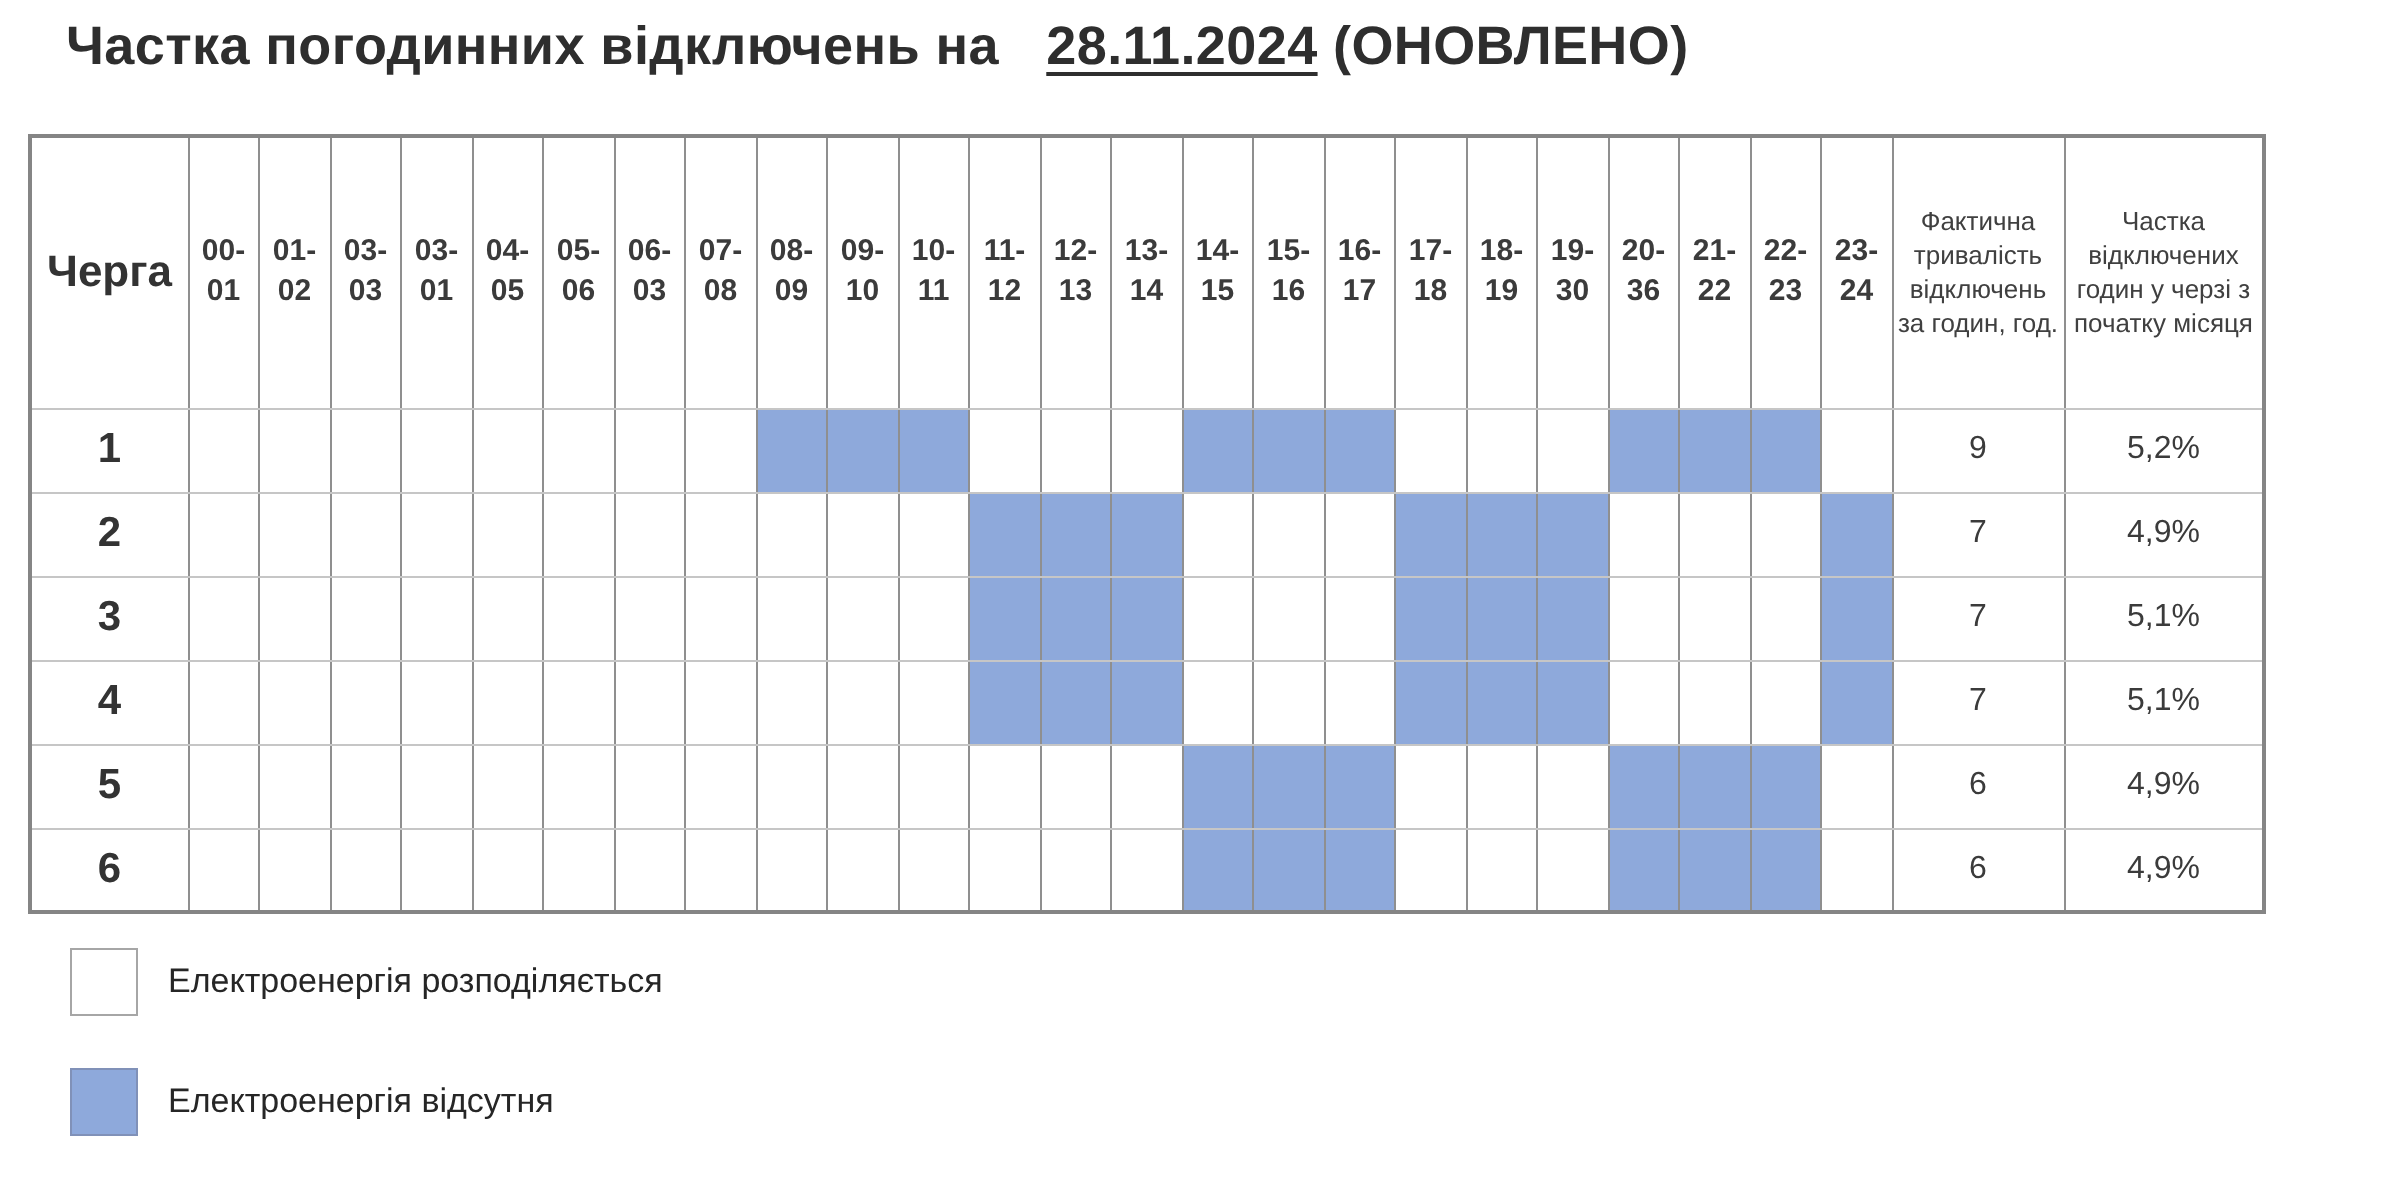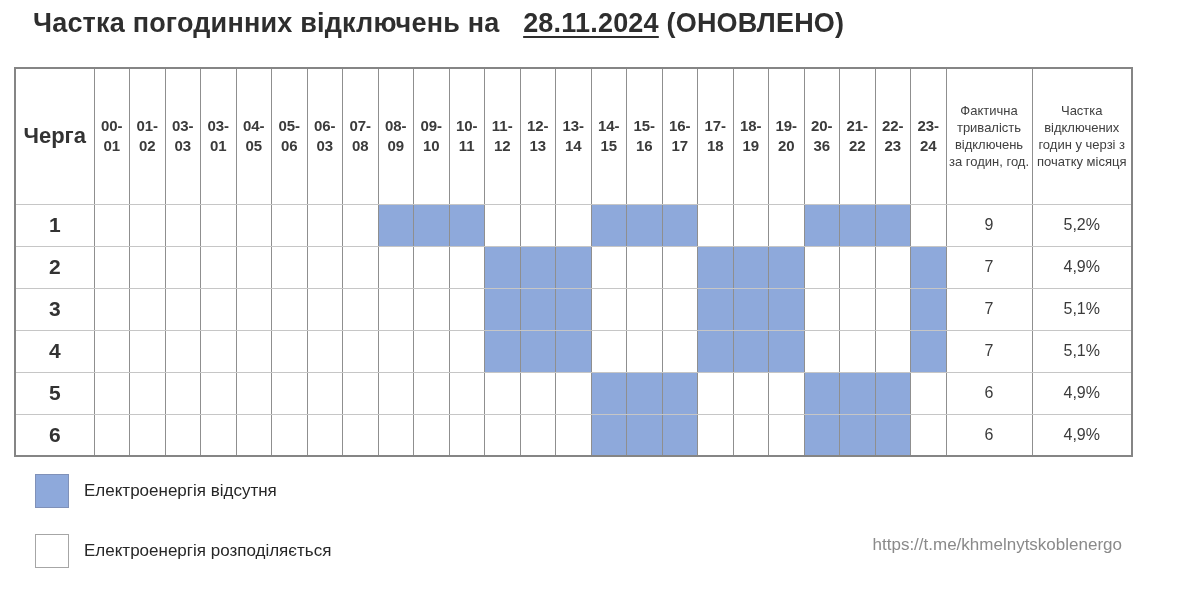--- a/index.html
+++ b/index.html
@@ -174,21 +174,21 @@
 15</th>
             <th class="hour-h">15-
 16</th>
             <th class="hour-h">16-
 17</th>
             <th class="hour-h">17-
 18</th>
             <th class="hour-h">18-
 19</th>
             <th class="hour-h">19-
-20</th>
+30</th>
             <th class="hour-h">20-
 36</th>
             <th class="hour-h">21-
 22</th>
             <th class="hour-h">22-
 23</th>
             <th class="hour-h">23-
 24</th>
             <th class="stat-h" id="duration-h">Фактична тривалість відключень за годин, год.</th>
           <th class="stat-h">Частка відключених годин у черзі з початку місяця</th>
@@ -368,26 +368,25 @@
             <td style="background: rgb(255, 255, 255);"></td>
             <td class="stat-cell">6</td>
             <td class="stat-cell">4,9%</td>
           </tr>
         </tbody>
     </table>
   </div>
 
   <div class="legend">
     <div class="legend-item">
+      <span class="swatch swatch-free"></span>
+      <span class="legend-label">Електроенергія розподіляється</span>
+    </div>
+    <div class="legend-item">
       <span class="swatch swatch-outage" id="outage-swatch" style="background: rgb(142, 169, 219);"></span>
       <span class="legend-label">Електроенергія відсутня</span>
     </div>
-    <div class="legend-item">
-      <span class="swatch swatch-free"></span>
-      <span class="legend-label">Електроенергія розподіляється</span>
-    </div>
   </div>
 
   <div class="footer">
-    <div>https://t.me/khmelnytskoblenergo</div>
   </div>
 
 </div>
 
 </body></html>

